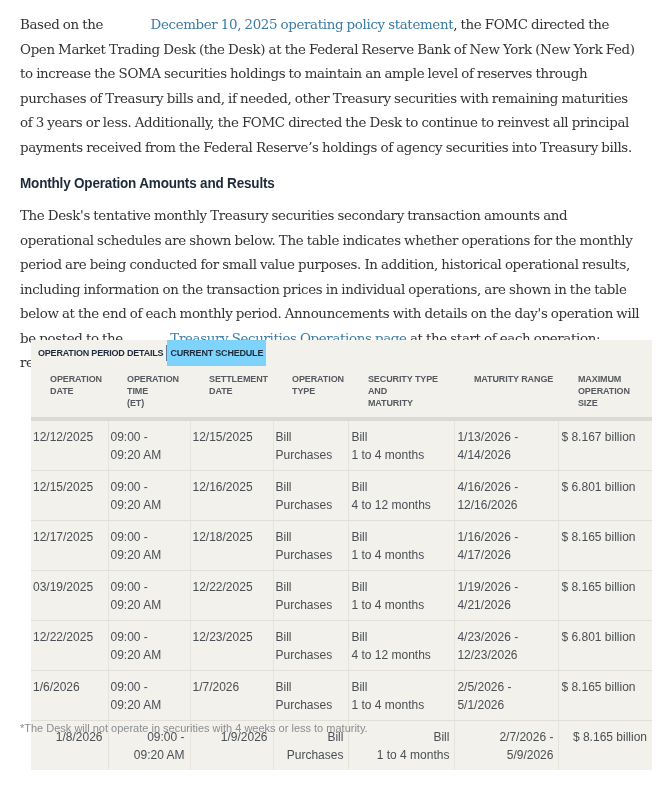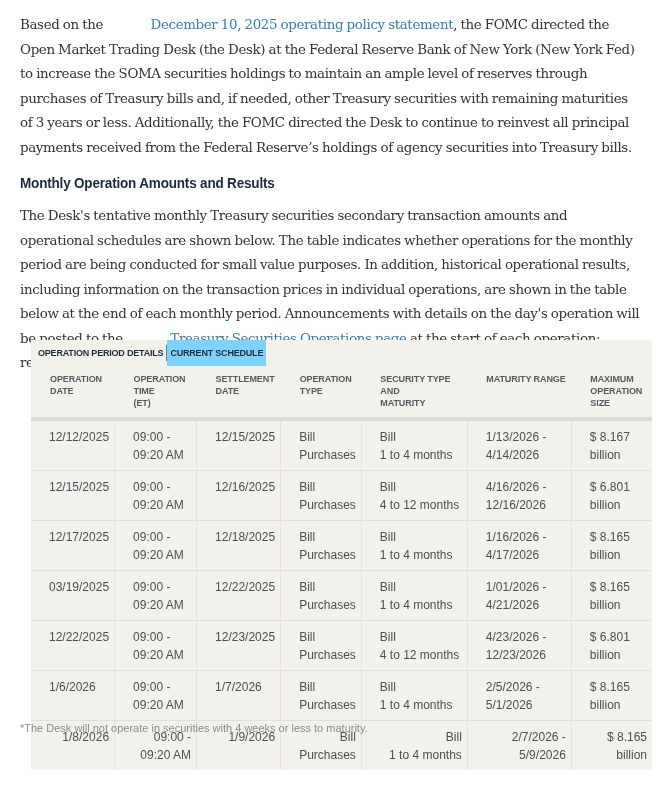--- a/index.html
+++ b/index.html
@@ -29,21 +29,21 @@
   .tab.active { background: #7dd3fc; }
   .tab-sep { width: 1px; height: 16px; background: #5a7ea0; }
   table { border-collapse: collapse; width: 100%; font-family: "Liberation Sans", sans-serif; }
   thead th {
     text-align: left; vertical-align: top; font-weight: bold; font-size: 9px;
     color: #555a60; padding: 7px 5px 8px 19px; line-height: 12px;
     border-bottom: 4px solid #dcdad5; letter-spacing: -0.1px;
   }
   tbody td {
     vertical-align: top; font-size: 12px; color: #4a4f55; line-height: 18px;
-    padding: 7px 5px 6px 18px; height: 36px;
+    padding: 7px 5px 6px 2px; height: 36px;
     border-bottom: 1px solid #e2dfd8; border-right: 1px solid #e6e3dc;
   }
   tbody td:last-child { border-right: none; }
   tbody tr:last-child td { border-bottom: none; text-align: right; }
   .foot {
     position: absolute; left: 20px; top: 722px;
     font-family: "Liberation Sans", sans-serif; font-size: 11px; color: #8a8d90;
   }
 </style>
 </head>
@@ -109,21 +109,21 @@
           <td><span>Bill</span><br><span>1 to 4 months</span></td>
           <td><span>1/16/2026 -</span><br><span>4/17/2026</span></td>
           <td><span>$ 8.165 billion</span></td>
         </tr>
         <tr>
           <td><span>03/19/2025</span></td>
           <td><span>09:00 -</span><br><span>09:20 AM</span></td>
           <td><span>12/22/2025</span></td>
           <td><span>Bill</span><br><span>Purchases</span></td>
           <td><span>Bill</span><br><span>1 to 4 months</span></td>
-          <td><span>1/01/2026 -</span><br><span>4/21/2026</span></td>
+          <td><span>1/19/2026 -</span><br><span>4/21/2026</span></td>
           <td><span>$ 8.165 billion</span></td>
         </tr>
         <tr>
           <td><span>12/22/2025</span></td>
           <td><span>09:00 -</span><br><span>09:20 AM</span></td>
           <td><span>12/23/2025</span></td>
           <td><span>Bill</span><br><span>Purchases</span></td>
           <td><span>Bill</span><br><span>4 to 12 months</span></td>
           <td><span>4/23/2026 -</span><br><span>12/23/2026</span></td>
           <td><span>$ 6.801 billion</span></td>

